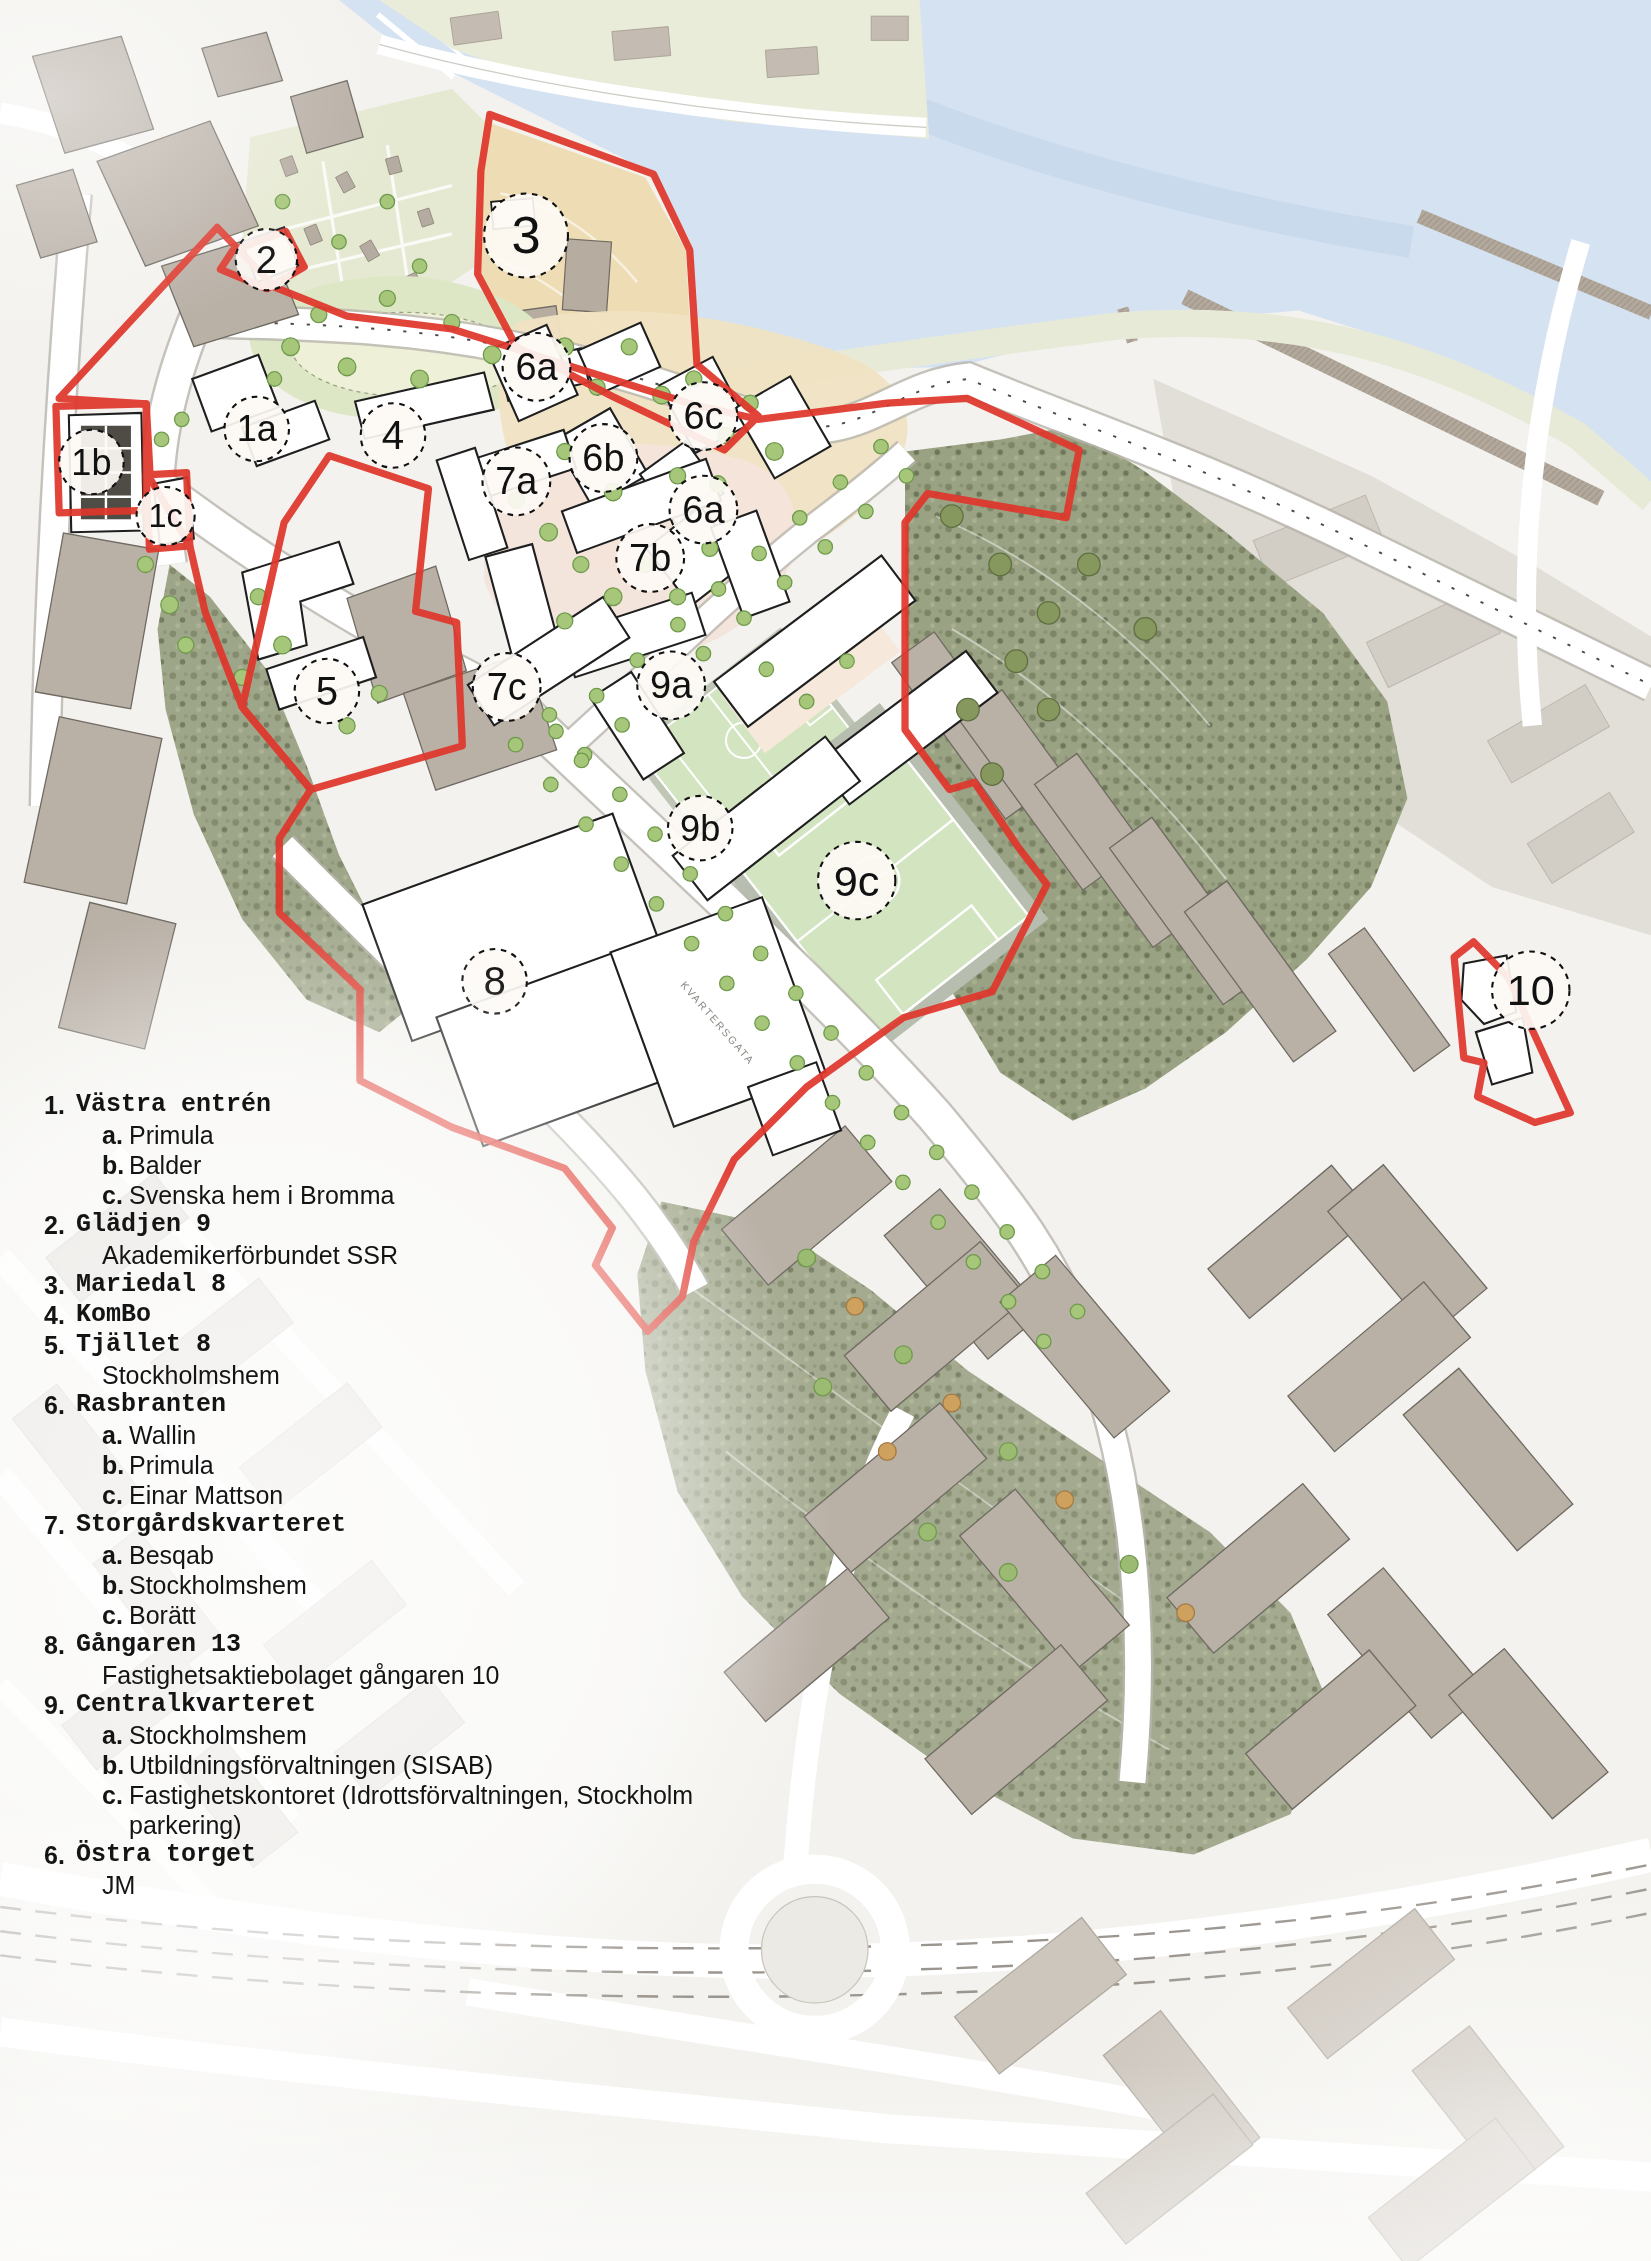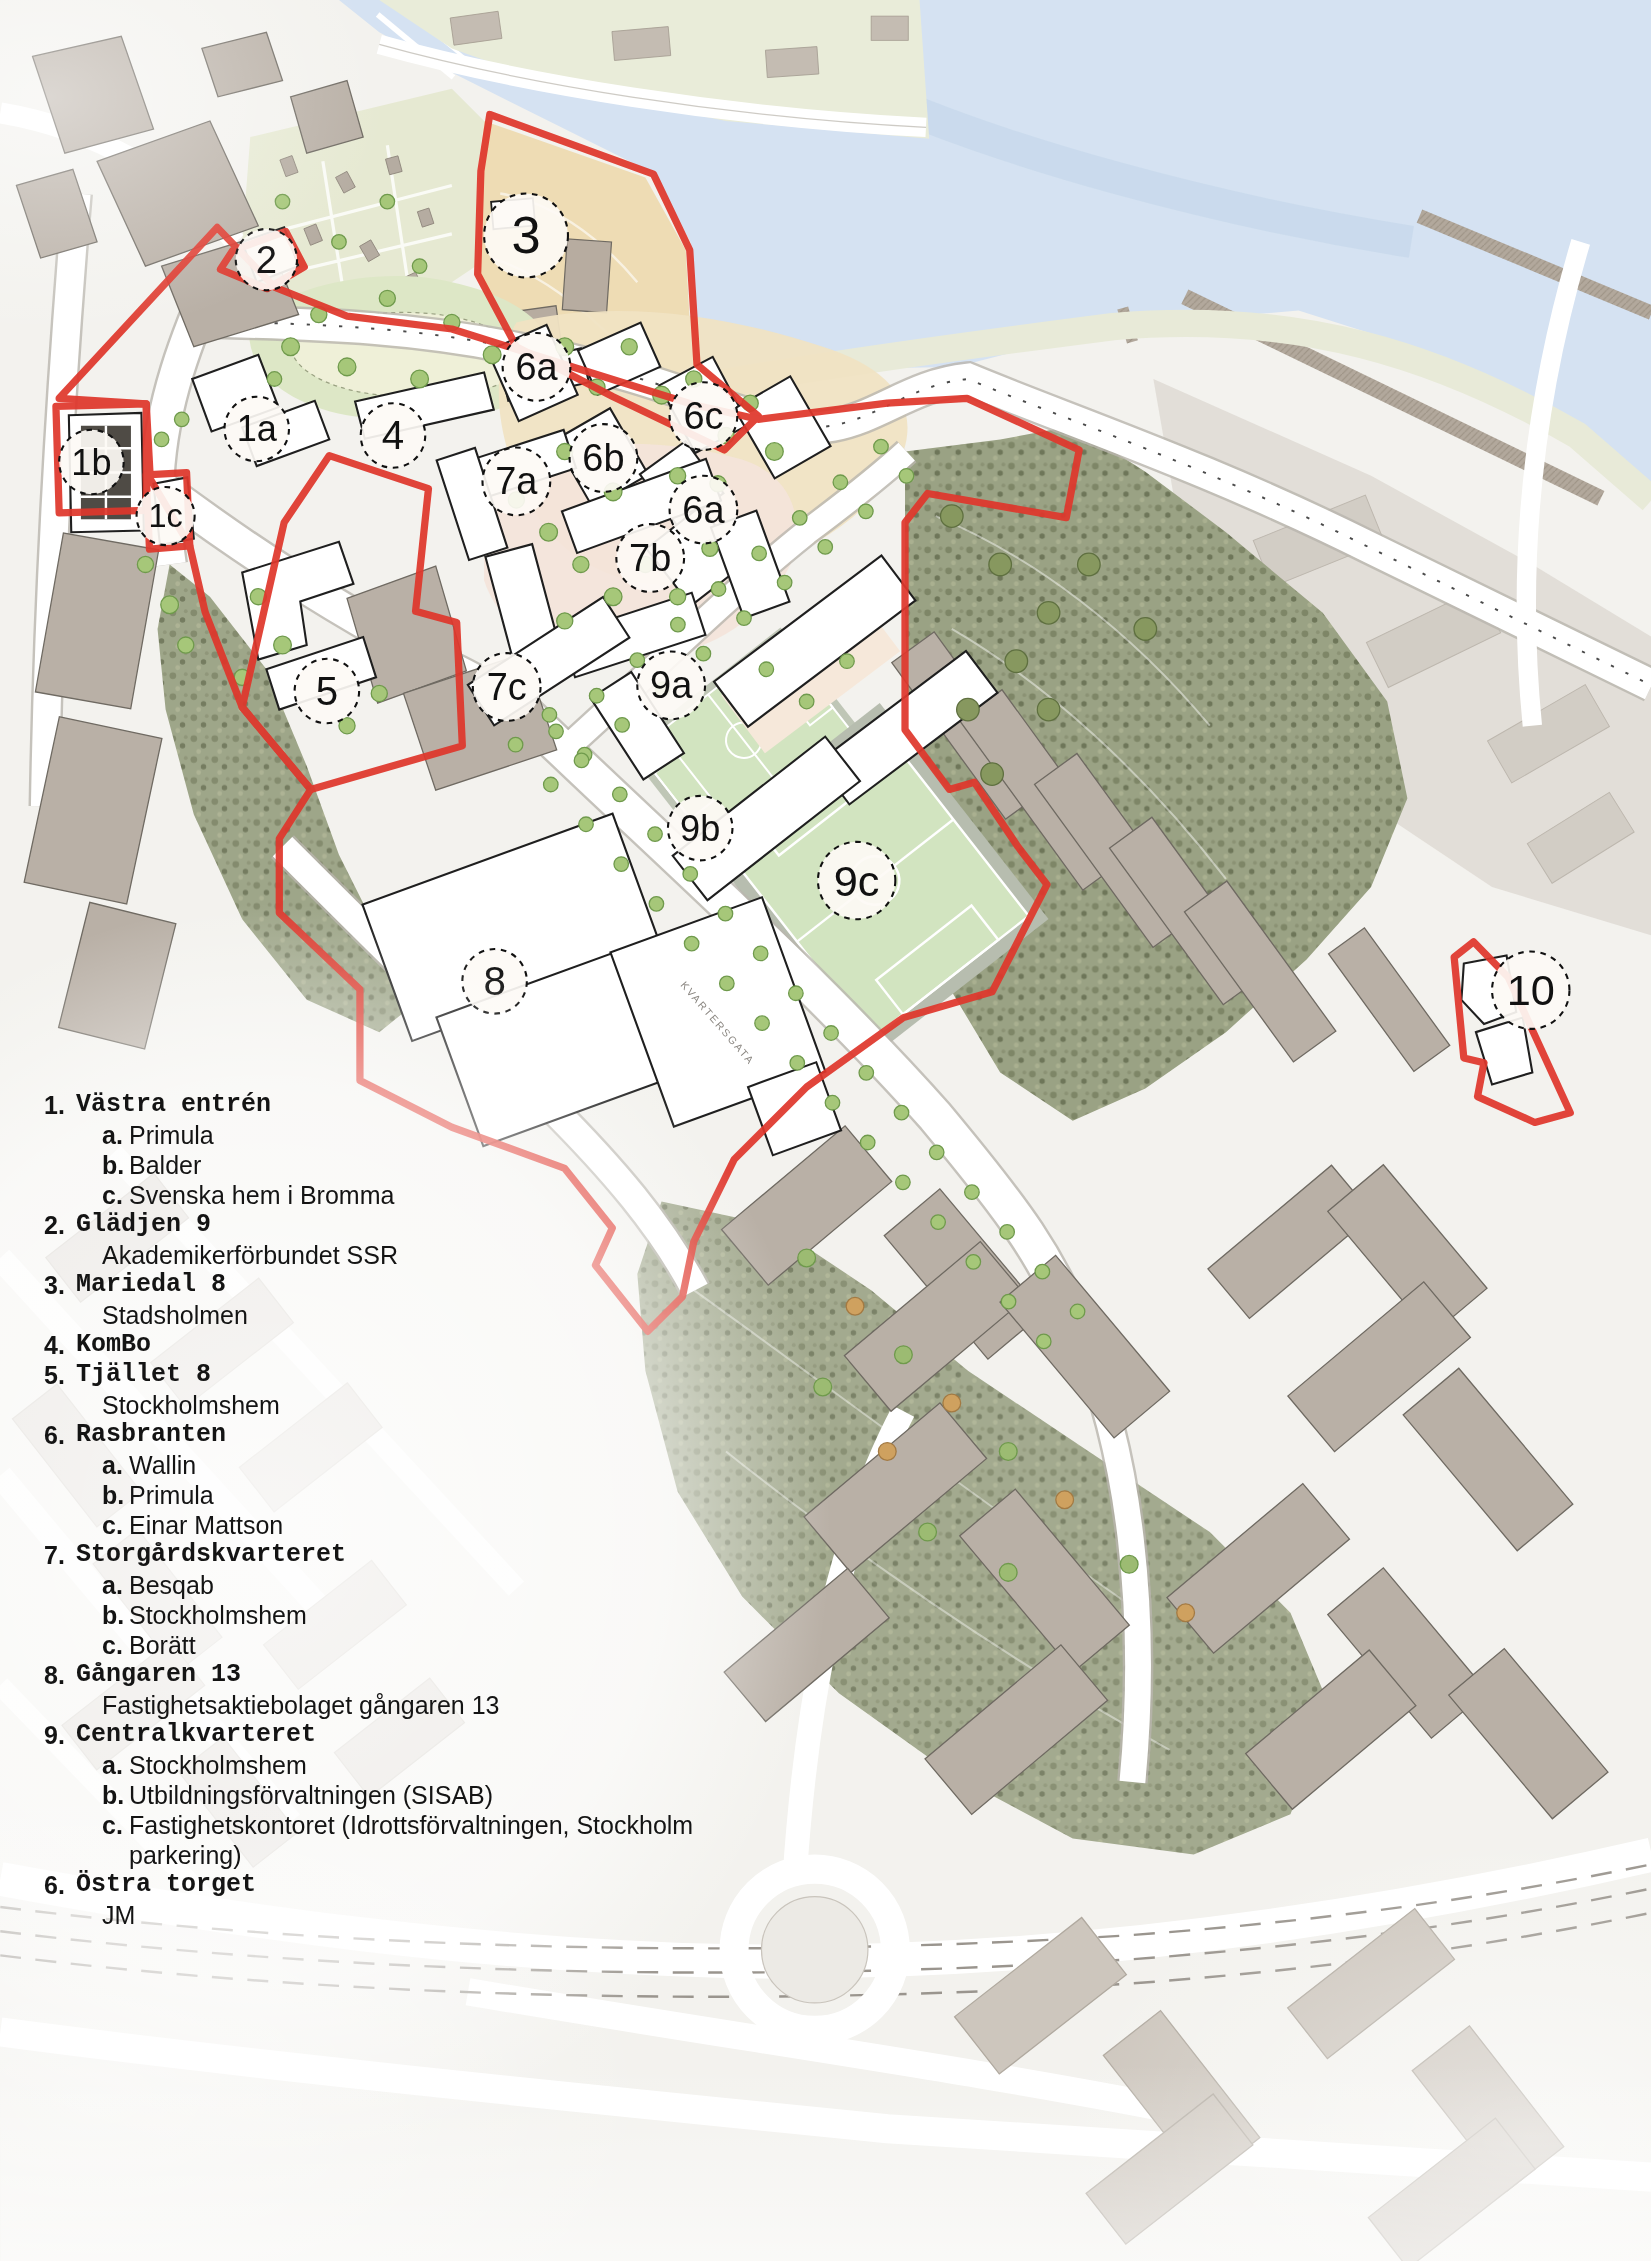--- a/index.html
+++ b/index.html
@@ -553,21 +553,20 @@
       </div>
       <div class="row main">
         <span class="num">2.</span>
         <span class="main-label">Glädjen 9</span>
       </div>
       <div class="row dev">Akademikerförbundet SSR</div>
       <div class="row main">
         <span class="num">3.</span>
         <span class="main-label">Mariedal 8</span>
       </div>
-      <div class="row dev">Stadsholmen</div>
       <div class="row main">
         <span class="num">4.</span>
         <span class="main-label">KomBo</span>
       </div>
       <div class="row main">
         <span class="num">5.</span>
         <span class="main-label">Tjället 8</span>
       </div>
       <div class="row dev">Stockholmshem</div>
       <div class="row main">
@@ -599,21 +598,21 @@
         <span>Stockholmshem</span>
       </div>
       <div class="row sub">
         <span class="key">c.</span>
         <span>Borätt</span>
       </div>
       <div class="row main">
         <span class="num">8.</span>
         <span class="main-label">Gångaren 13</span>
       </div>
-      <div class="row dev">Fastighetsaktiebolaget gångaren 13</div>
+      <div class="row dev">Fastighetsaktiebolaget gångaren 10</div>
       <div class="row main">
         <span class="num">9.</span>
         <span class="main-label">Centralkvarteret</span>
       </div>
       <div class="row sub">
         <span class="key">a.</span>
         <span>Stockholmshem</span>
       </div>
       <div class="row sub">
         <span class="key">b.</span>

